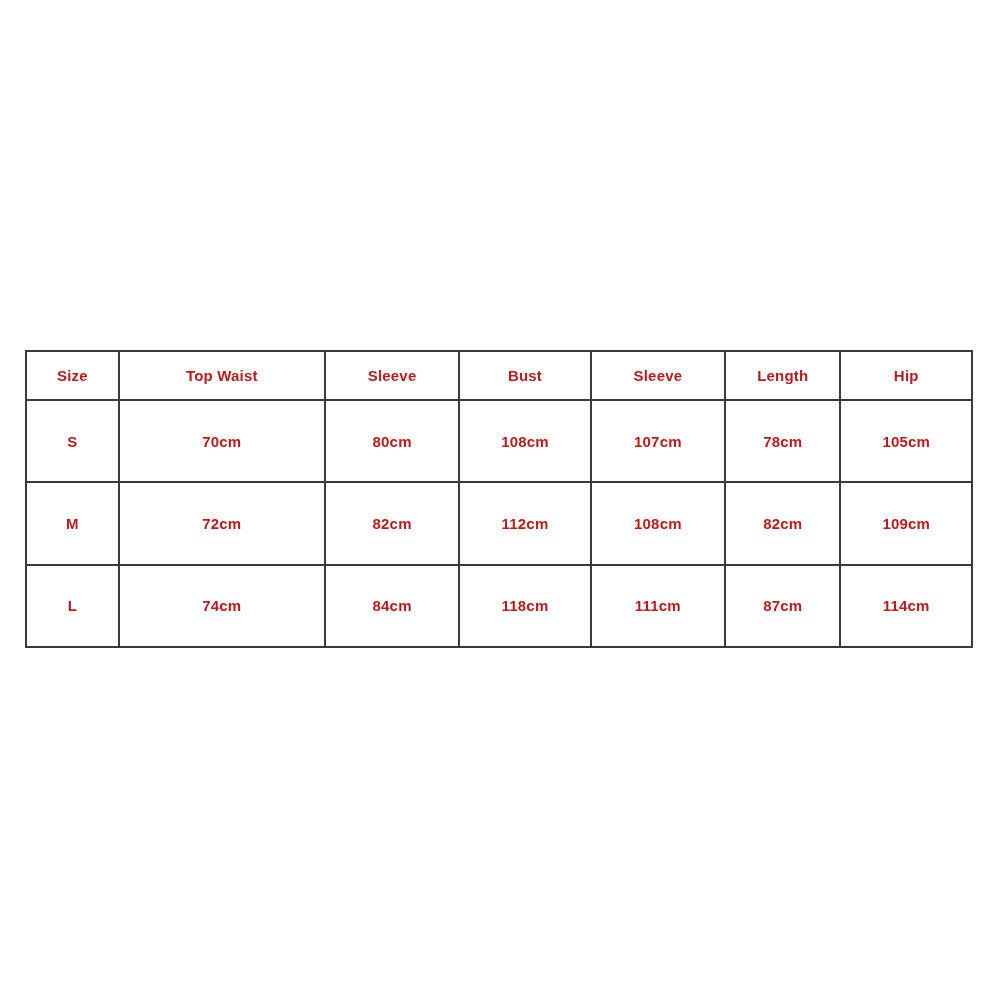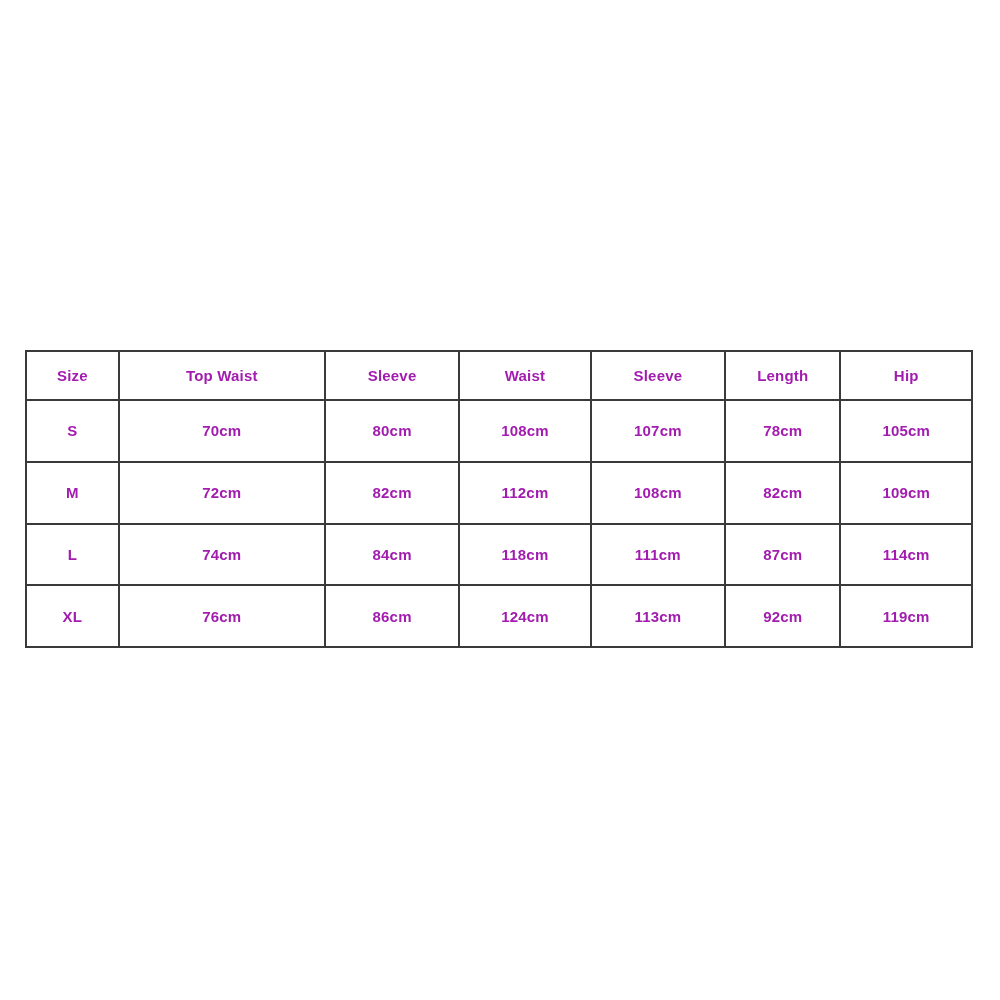--- a/index.html
+++ b/index.html
@@ -25,21 +25,21 @@
     border-collapse: collapse;
     table-layout: fixed;
   }
   table.size-chart th,
   table.size-chart td {
     border: 2px solid #3a3a3a;
     text-align: center;
     vertical-align: middle;
     font-size: 15px;
     font-weight: 700;
-    color: #a21caf;
+    color: #b91c1c;
     letter-spacing: 0.2px;
     background: #ffffff;
     height: 49px;
     margin-top: 46px;
   }
 </style>
 </head>
 <body>
 
 <div class="canvas">
@@ -51,21 +51,21 @@
         <col style="width: 13.9%;">
         <col style="width: 14.2%;">
         <col style="width: 12.2%;">
         <col style="width: 13.9%;">
       </colgroup>
     <thead>
       <tr>
           <th>Size</th>
           <th>Top Waist</th>
           <th>Sleeve</th>
-          <th>Waist</th>
+          <th>Bust</th>
           <th>Sleeve</th>
           <th>Length</th>
           <th>Hip</th>
         </tr>
     </thead>
     <tbody>
         <tr>
           <td>S</td>
           <td>70cm</td>
           <td>80cm</td>
@@ -85,24 +85,15 @@
         </tr>
         <tr>
           <td>L</td>
           <td>74cm</td>
           <td>84cm</td>
           <td>118cm</td>
           <td>111cm</td>
           <td>87cm</td>
           <td>114cm</td>
         </tr>
-        <tr>
-          <td>XL</td>
-          <td>76cm</td>
-          <td>86cm</td>
-          <td>124cm</td>
-          <td>113cm</td>
-          <td>92cm</td>
-          <td>119cm</td>
-        </tr>
       </tbody>
   </table>
 </div>
 
 </body></html>

